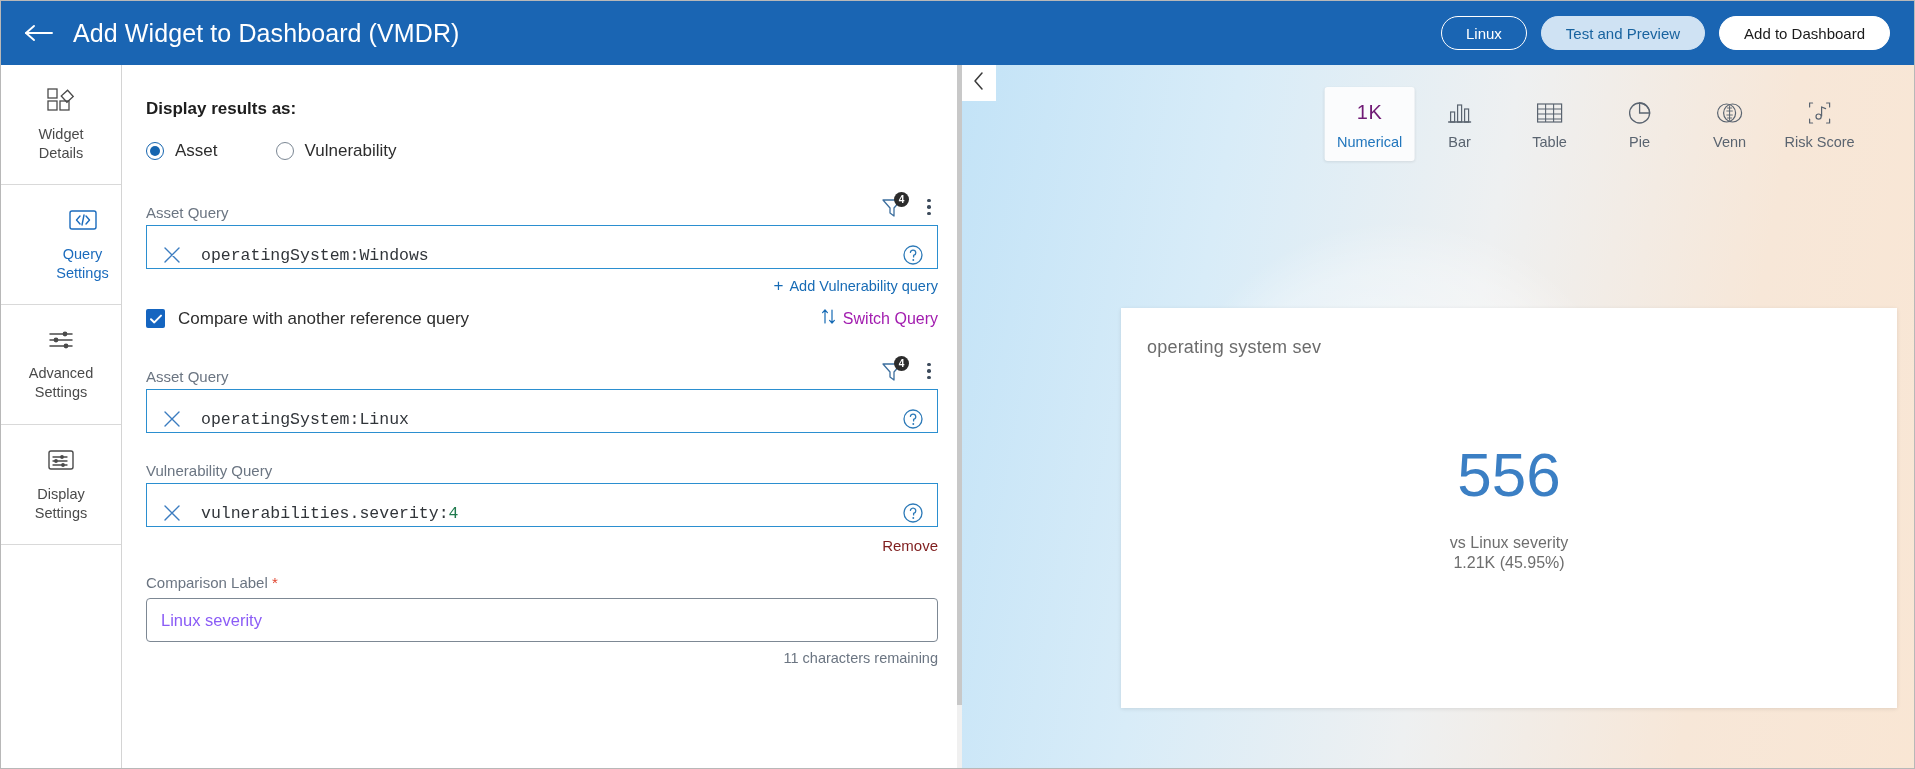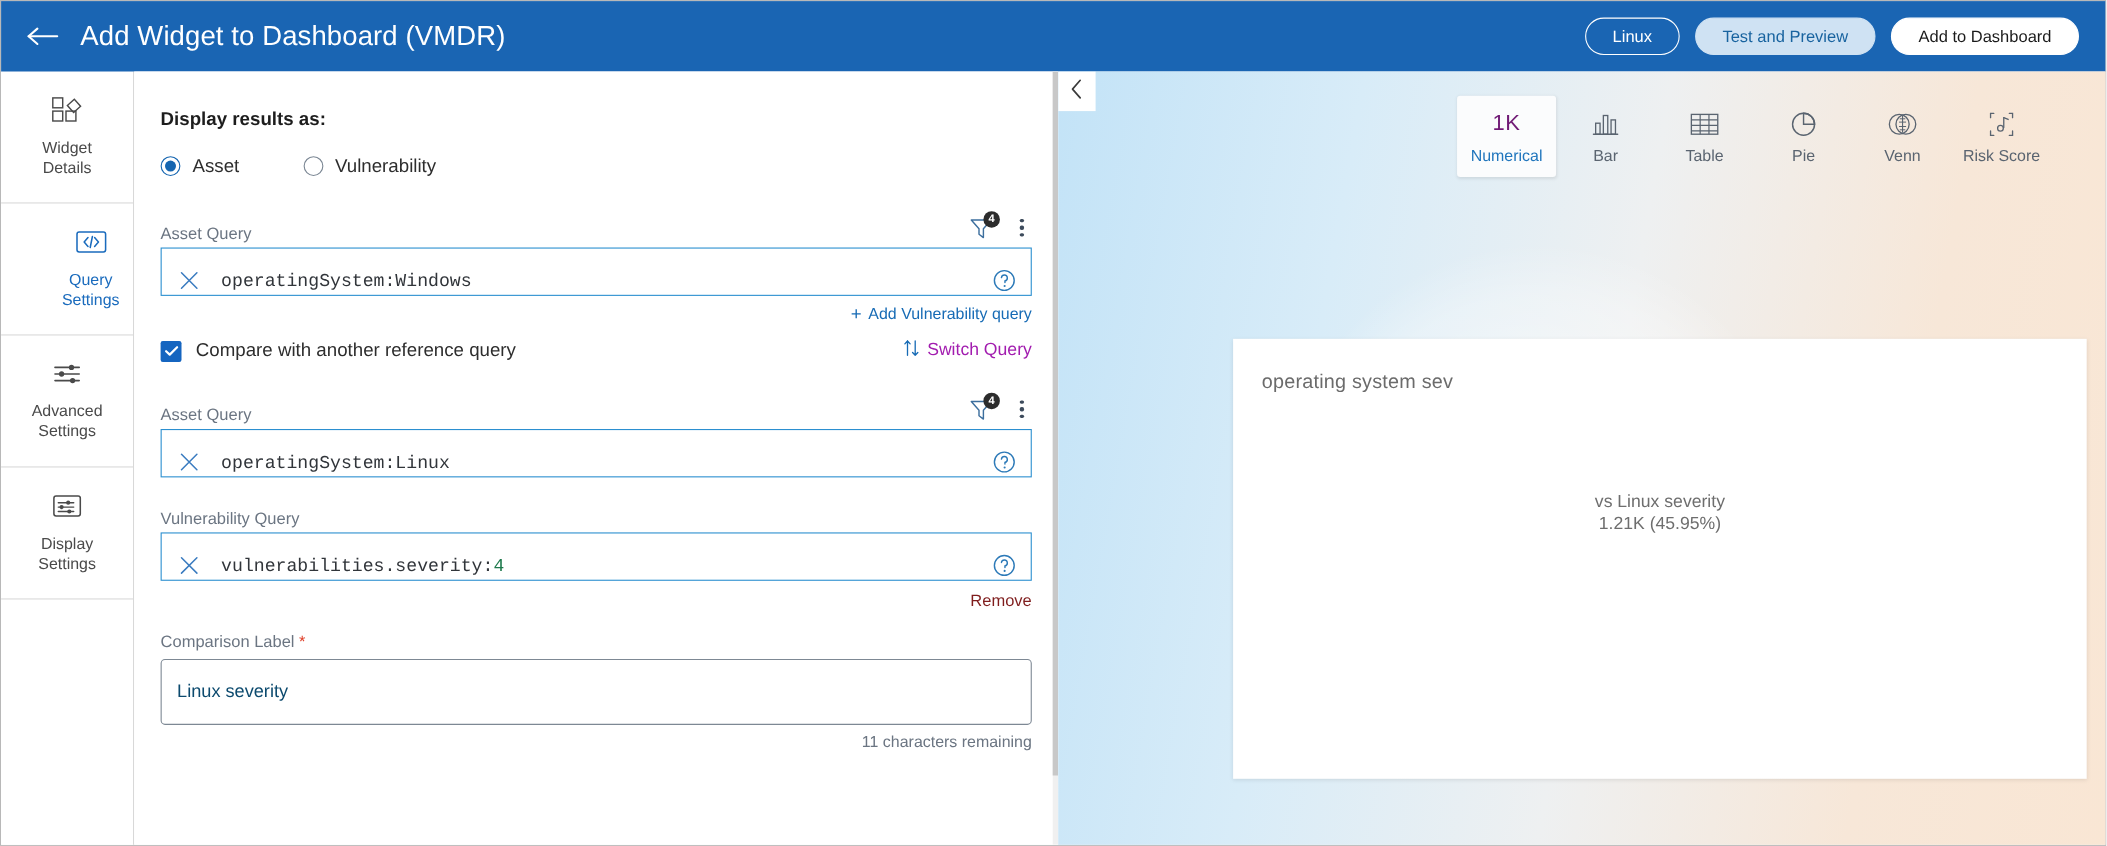--- a/index.html
+++ b/index.html
@@ -150,23 +150,23 @@
   }
   .chk svg { display: block; }
   .chk-label { font-size: 17px; color: #2d2d2d; }
   .switch-link { display: flex; align-items: center; gap: 7px; color: #a21caf; font-size: 16px; cursor: pointer; }
 
   .remove-link { text-align: right; color: #7f1d1d; font-size: 15px; cursor: pointer; margin-top: 10px; }
 
   .cmp-label { font-size: 15px; color: #6b7582; margin: 20px 0 7px 0; }
   .cmp-label .req { color: #e0442e; }
   .text-input {
-    height: 60px; border: 1.2px solid #7d8894; border-radius: 4px;
+    height: 44px; border: 1.2px solid #7d8894; border-radius: 4px;
     display: flex; align-items: center; padding: 0 14px;
-    font-size: 16.5px; color: #0c4a6e; background: #fff;
+    font-size: 16.5px; color: #8b5cf6; background: #fff;
   }
   .chars-left { text-align: right; font-size: 14.5px; color: #6b7582; margin-top: 8px; }
 
   .panel-scrollbar {
     position: absolute; right: 0; top: 0; bottom: 0; width: 5px; background: #f0f0f0;
   }
   .panel-scrollbar i { display: block; position: absolute; top: 0; width: 5px; height: 640px; background: #c8c8c8; }
 
   
   .preview {
@@ -199,21 +199,21 @@
     width: 776px; height: 400px;
     background: #fff; box-shadow: 0 1px 4px rgba(0,0,0,.10);
   }
   .widget-card-title {
     font-size: 18px; color: #6b6b6b; padding: 29px 0 0 26px; letter-spacing: .2px;
   }
   .widget-metric {
     position: absolute; left: 0; right: 0; top: 136px; text-align: center;
   }
   .metric-value { font-size: 62px; color: #3b7fc4; line-height: 1; font-weight: 400; }
-  .metric-sub1 { font-size: 16px; color: #6e6e6e; margin-top: 4px; }
+  .metric-sub1 { font-size: 16px; color: #6e6e6e; margin-top: 28px; }
   .metric-sub2 { font-size: 16px; color: #6e6e6e; margin-top: 2px; }
 </style>
 </head>
 <body>
 
 <div class="app">
 
   <div class="header">
     <div class="back-arrow">
       <svg width="30" height="20" viewBox="0 0 30 20" fill="none" aria-hidden="true">
@@ -516,20 +516,21 @@
               <path d="M15 7 L19 8.6" stroke="#5a6470" stroke-width="1.2" stroke-linecap="round"></path>
             </svg>
           </span>
           <span>Risk Score</span>
         </div>
       </div>
 
       <div class="widget-card">
         <div class="widget-card-title">operating system sev</div>
         <div class="widget-metric">
+          <div class="metric-value">556</div>
           <div class="metric-sub1">vs Linux severity</div>
           <div class="metric-sub2">1.21K (45.95%)</div>
         </div>
       </div>
 
     </div>
   </div>
 </div>
 
 </body></html>

